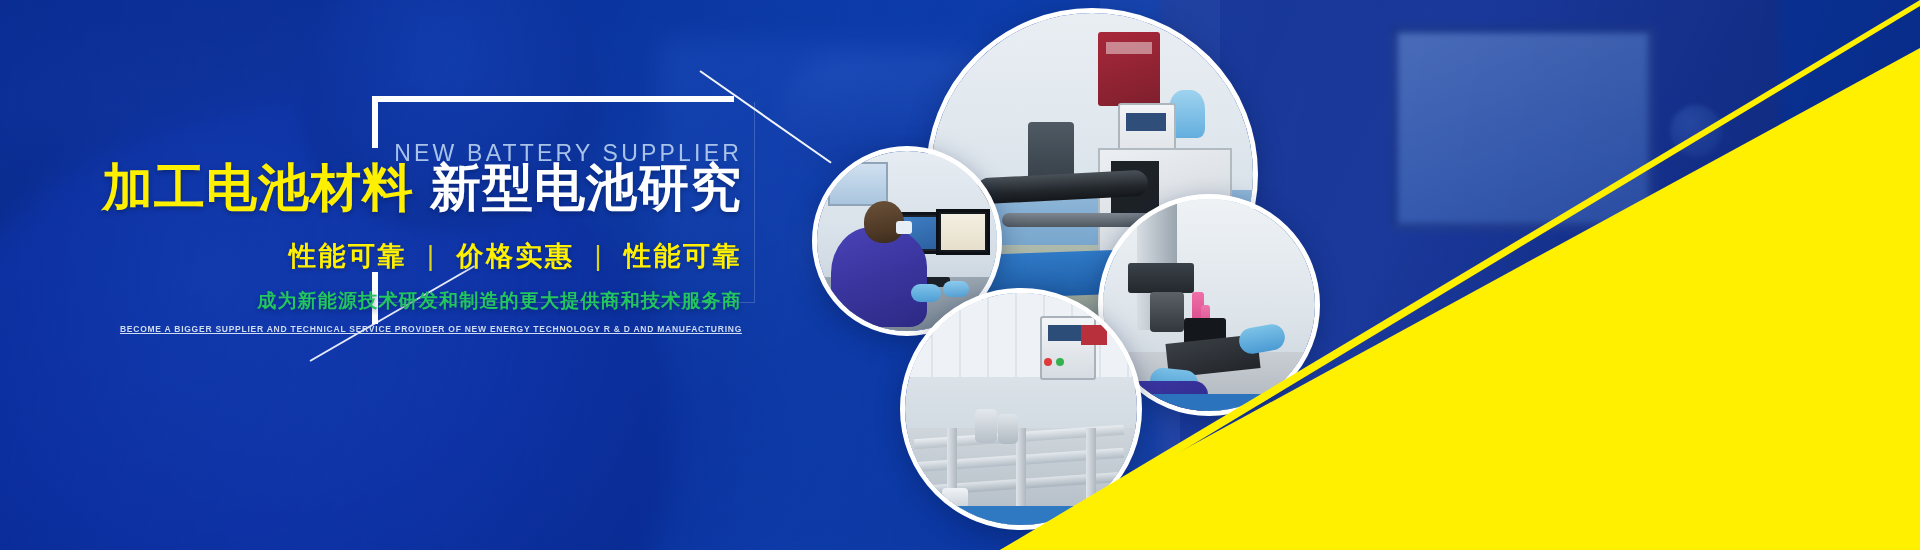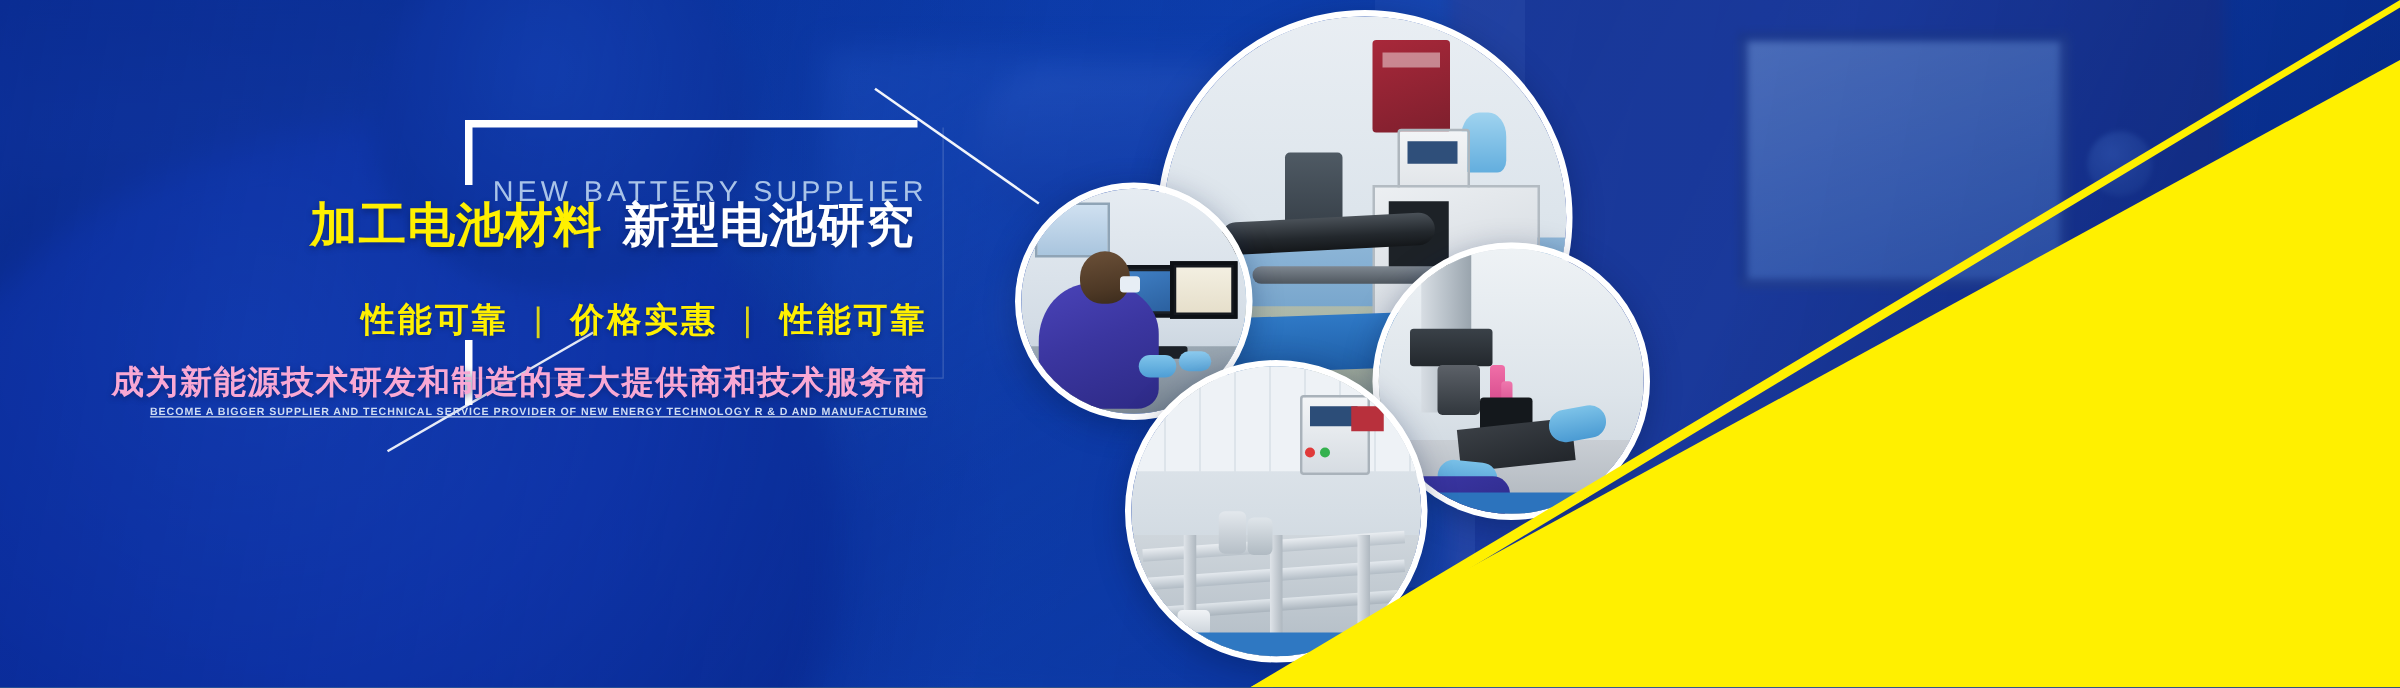--- a/index.html
+++ b/index.html
@@ -137,39 +137,39 @@
   
   .copy{position:absolute;left:0;top:0;width:940px;height:550px;}
 
   .eyebrow{
     position:absolute;right:198px;top:140px;
     font-size:23px;letter-spacing:3.2px;font-weight:400;
     color:#a9c3e8;white-space:nowrap;
   }
 
   .headline{
-    position:absolute;right:208px;top:162px;
+    position:absolute;right:198px;top:162px;
     white-space:nowrap;
-    font-size:38px;line-height:1;font-weight:700;letter-spacing:1px;
+    font-size:51px;line-height:1;font-weight:700;letter-spacing:1px;
   }
   .headline .hl-yellow{color:#FFF000;text-shadow:0 2px 5px rgba(0,20,70,.45);}
   .headline .hl-white{color:#ffffff;text-shadow:0 2px 5px rgba(0,20,70,.45);margin-left:16px;}
 
   .features{
     position:absolute;right:198px;top:238px;
     white-space:nowrap;color:#FFF000;
     font-size:27px;font-weight:700;letter-spacing:2.5px;
     text-shadow:0 1px 4px rgba(0,20,70,.4);
   }
   .features .sep{color:#FFF000;opacity:.85;margin:0 10px;font-weight:400;}
 
   .mission{
     position:absolute;right:198px;top:288px;
-    white-space:nowrap;color:#f9a8d4;
-    font-size:26px;font-weight:700;letter-spacing:1.2px;
+    white-space:nowrap;color:#22c55e;
+    font-size:19px;font-weight:700;letter-spacing:1.2px;
     text-shadow:0 2px 5px rgba(0,20,70,.45);
   }
 
   .fineprint{
     position:absolute;right:198px;top:324px;
     white-space:nowrap;color:#cfdcf2;
     font-size:8.5px;font-weight:600;letter-spacing:.75px;text-decoration:underline;
   }
 
   

